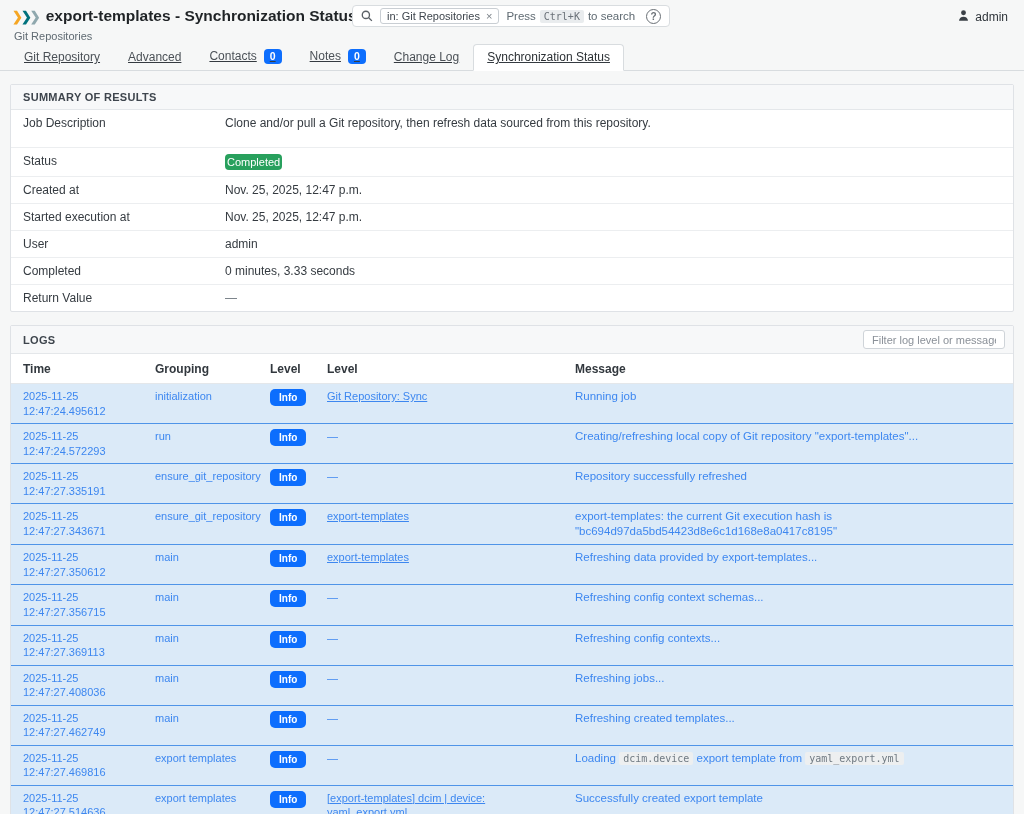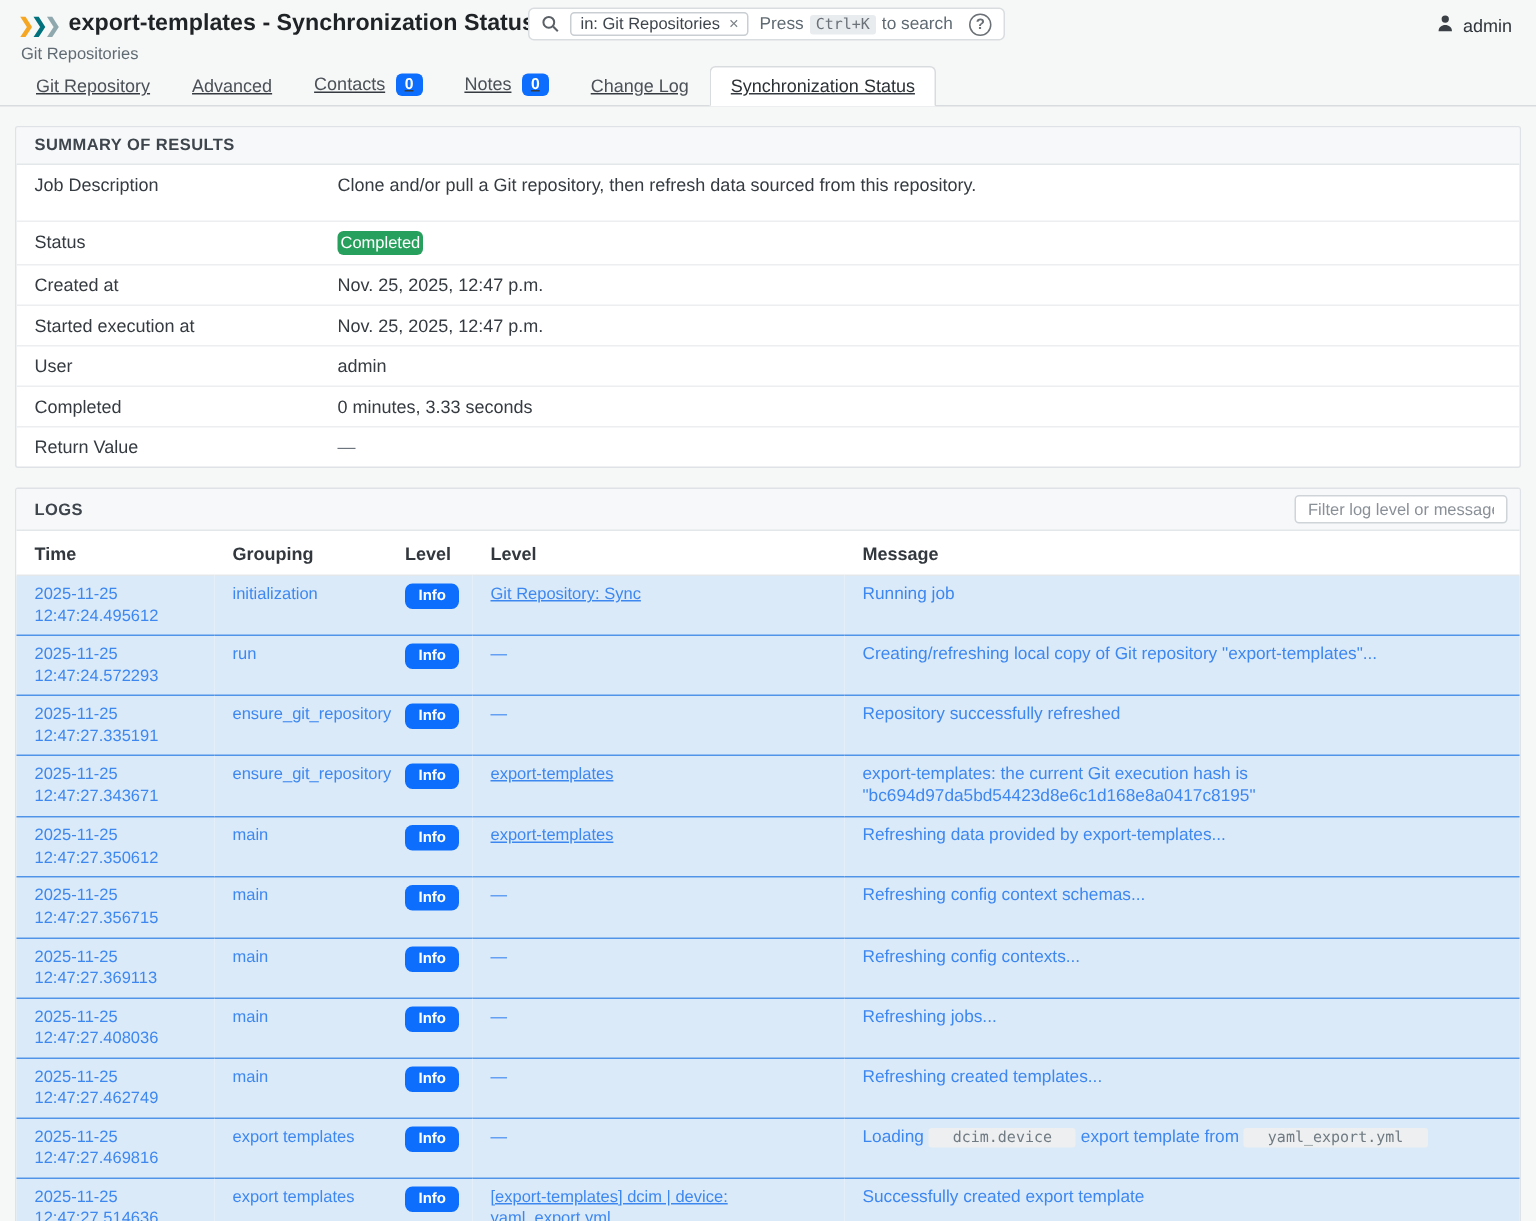--- a/index.html
+++ b/index.html
@@ -67,21 +67,21 @@
 
   .log-table { width:100%; border-collapse:collapse; table-layout:fixed; }
   .log-table th { text-align:left; font-size:12px; color:#32383e; padding:8px 12px 7px;
     font-weight:700; border-bottom:1px solid #e4e7ea; background:#fff; }
   .log-table tbody td { background:var(--logrowbg); color:var(--logtext); font-size:11px;
     padding:5px 12px; vertical-align:top; line-height:1.32; }
   .log-table tbody tr + tr td { border-top:1px solid var(--logborder); }
   .log-table a { color:var(--logtext); text-decoration:underline; }
   .col-msg { font-size:11.5px !important; }
   .log-table code { font-family:"DejaVu Sans Mono", monospace; font-size:10px; background:#edeff0;
-    color:#707a82; padding:1px 16px; border-radius:2px; }
+    color:#707a82; padding:1px 4px; border-radius:2px; }
   .level-badge { background:var(--accent); color:#fff; font-weight:700; font-size:10px;
     padding:2px 9px; border-radius:5px; display:inline-block; line-height:1.3; }
 </style>
 </head>
 <body>
 
 <header class="topbar">
   <div class="title-block">
     <div class="title-line">
       <span class="logo"><span class="c1">❯</span><span class="c2">❯</span><span class="c3">❯</span></span>

